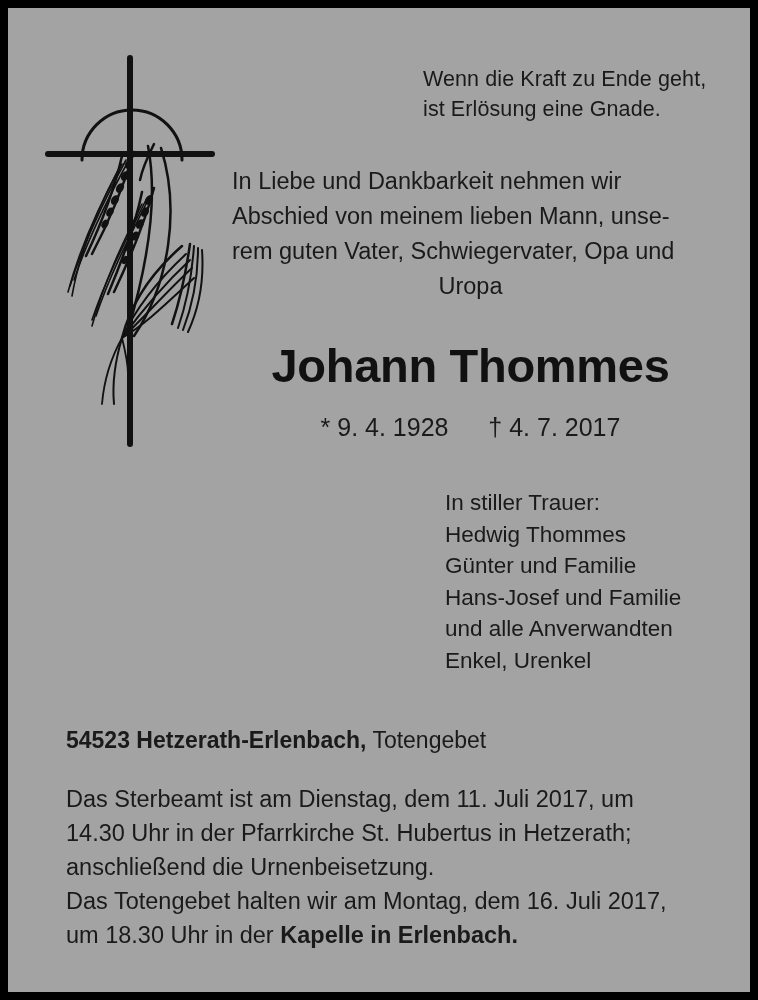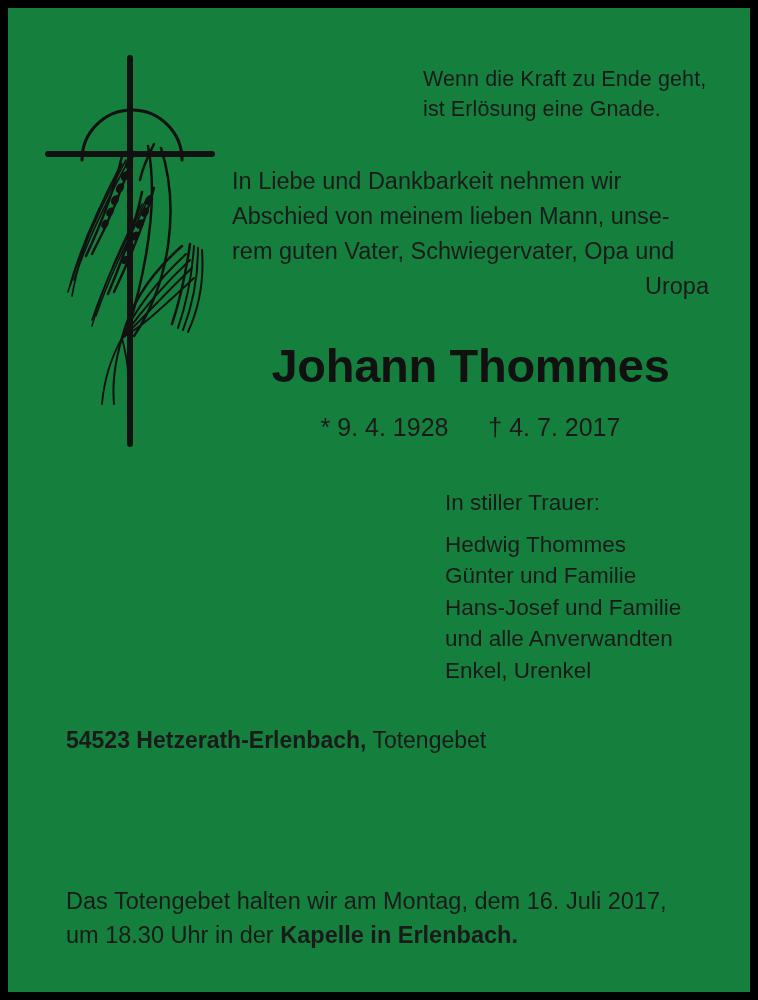--- a/index.html
+++ b/index.html
@@ -19,21 +19,21 @@
     box-sizing: border-box;
     background: #000000;
     padding: 8px;
     overflow: hidden;
   }
 
   .page {
     position: relative;
     width: 100%;
     height: 100%;
-    background: #15803d;
+    background: #a3a3a3;
     box-sizing: border-box;
     overflow: hidden;
   }
 
   
   .emblem {
     position: absolute;
     left: 22px;
     top: 40px;
     width: 200px;
@@ -58,21 +58,21 @@
     position: absolute;
     left: 224px;
     top: 156px;
     width: 477px;
     font-size: 23.5px;
     line-height: 35px;
     color: #1a1a1a;
     text-align: justify;
     text-justify: inter-word;
   }
-  .intro .lastline { text-align: right; }
+  .intro .lastline { text-align: center; }
 
   
   .name {
     position: absolute;
     left: 224px;
     top: 330px;
     width: 477px;
     text-align: center;
     font-size: 47px;
     font-weight: bold;
@@ -98,21 +98,21 @@
   .mourners {
     position: absolute;
     left: 437px;
     top: 479px;
     width: 290px;
     font-size: 22.5px;
     line-height: 31.5px;
     color: #1a1a1a;
     white-space: nowrap;
   }
-  .mourners .heading { margin-bottom: 10px; }
+  .mourners .heading { margin-bottom: 0; }
 
   
   .address {
     position: absolute;
     left: 58px;
     top: 719px;
     width: 650px;
     font-size: 23px;
     color: #1a1a1a;
     white-space: nowrap;
@@ -231,20 +231,25 @@
       <div>Günter und Familie</div>
       <div>Hans-Josef und Familie</div>
       <div>und alle Anverwandten</div>
       <div>Enkel, Urenkel</div>
     </div>
 
     <div class="address">
       <span class="bold">54523 Hetzerath-Erlenbach,</span><span> Totengebet</span>
     </div>
 
+    <div class="service service-1">
+      <div>Das Sterbeamt ist am Dienstag, dem 11. Juli 2017, um</div>
+      <div>14.30 Uhr in der Pfarrkirche St. Hubertus in Hetzerath;</div>
+      <div class="lastline">anschließend die Urnenbeisetzung.</div>
+    </div>
 
     <div class="service service-2">
       <div>Das Totengebet halten wir am Montag, dem 16. Juli 2017,</div>
       <div class="lastline"><span>um 18.30 Uhr in der </span><span class="bold">Kapelle in Erlenbach.</span></div>
     </div>
 
   </div>
 </div>
 
 </body></html>

